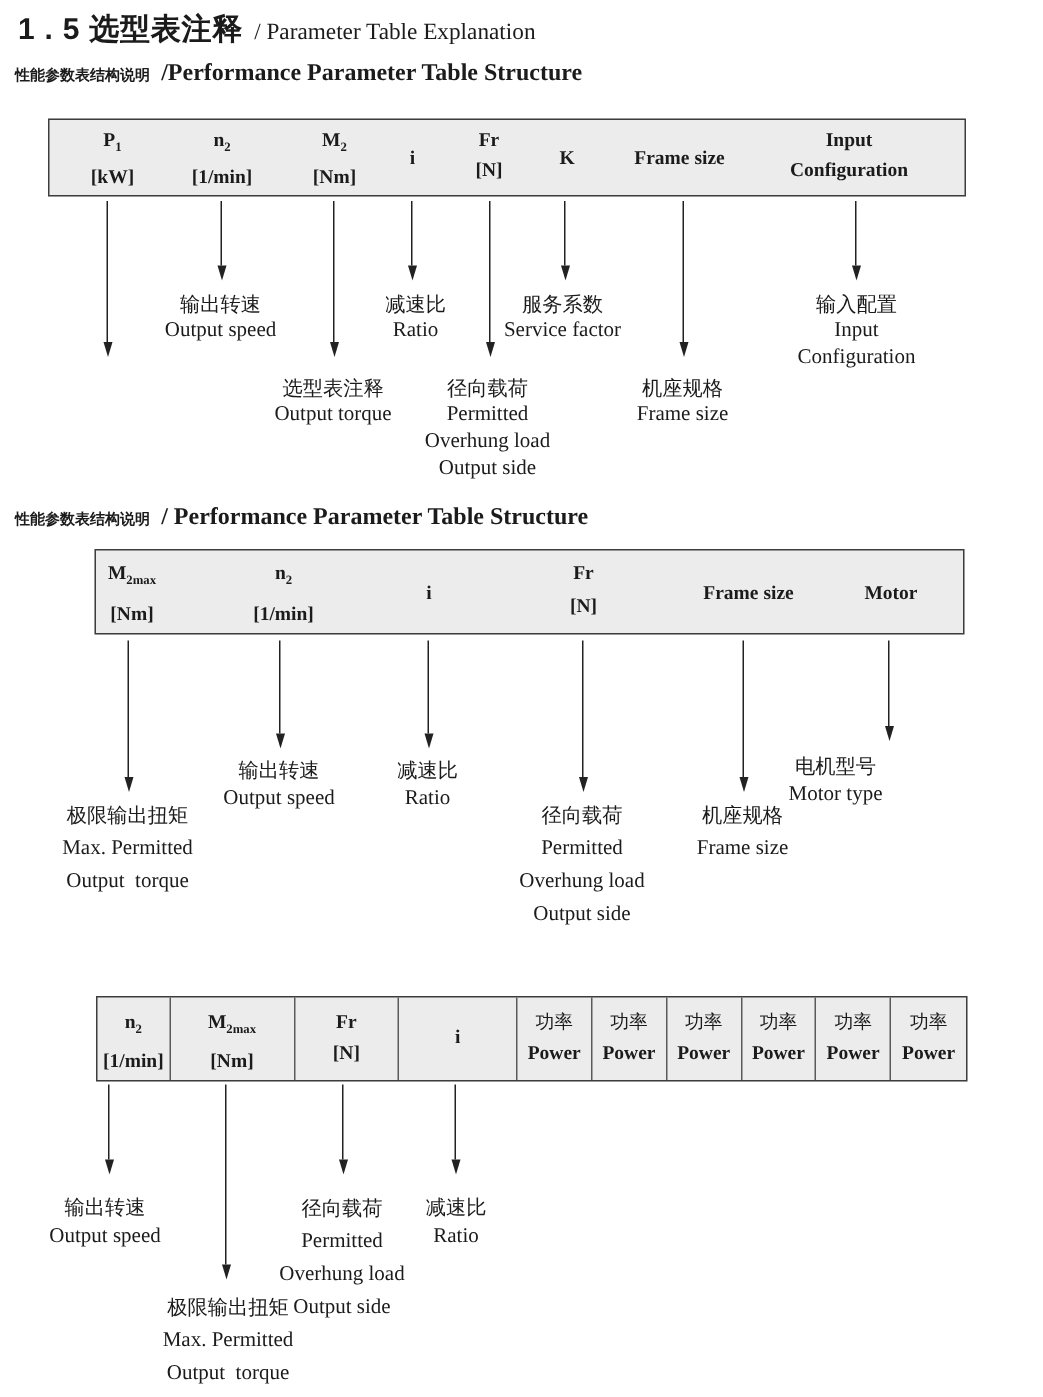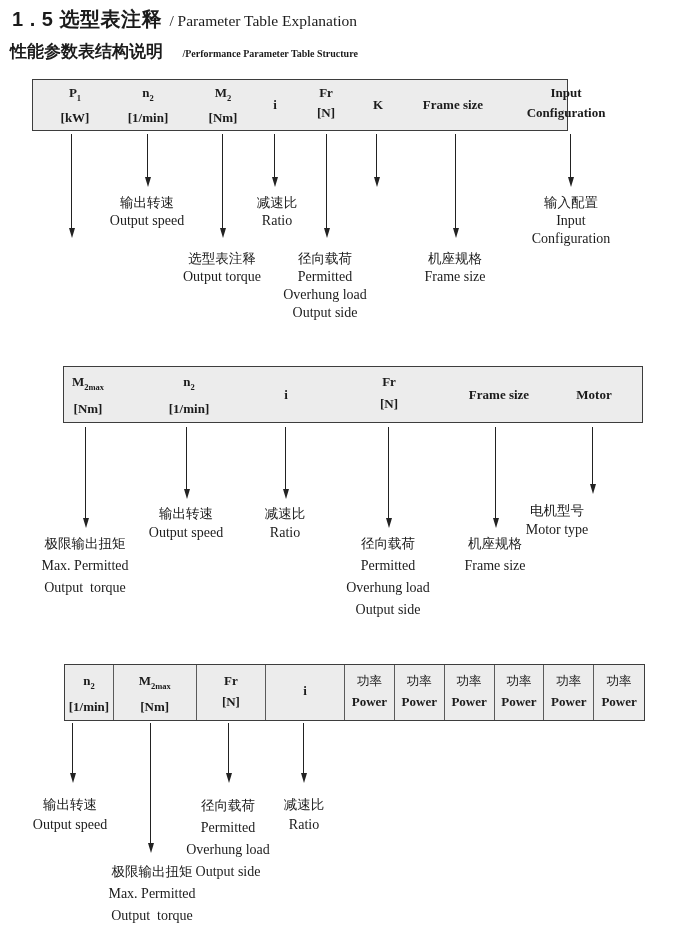--- a/index.html
+++ b/index.html
@@ -2,22 +2,22 @@
 <html><head>
 <meta charset="utf-8">
 <style>
   html,body{margin:0;padding:0;background:#fff;}
   .canvas{position:relative;width:695px;height:931px;background:#ffffff;overflow:hidden;
           font-family:"Liberation Sans",sans-serif;color:#1b1b1b;}
   .title{position:absolute;left:12px;top:6px;white-space:nowrap;}
   .t-zh{font-size:20px;font-weight:600;letter-spacing:.5px;}
   .t-en{font-family:"Liberation Serif",serif;font-size:15.5px;margin-left:3px;}
   .sec-h{position:absolute;left:10px;font-weight:bold;white-space:nowrap;}
-  .h-zh{font-size:17px;}
-  .h-en{font-family:"Liberation Serif",serif;font-size:10px;margin-left:15px;}
+  .h-zh{font-size:10px;}
+  .h-en{font-family:"Liberation Serif",serif;font-size:16px;margin-left:3px;}
   .tbl{position:absolute;background:#ececec;border:1.4px solid #3d3d3d;box-sizing:border-box;}
   .hcell{position:absolute;transform:translateX(-50%);text-align:center;white-space:nowrap;
          font-family:"Liberation Serif",serif;font-weight:bold;font-size:13px;}
   .hcell .l1{margin-top:5px;line-height:16px;}
   .hcell .l2{margin-top:4px;line-height:16px;}
   .tbl2 .hcell .l1{margin-top:7px;}
   .tbl2 .hcell .l2{margin-top:6px;}
   .hcell.one{top:50%;transform:translate(-50%,-50%);}
   .hcell.one .l1{margin-top:0;}
   sub{font-size:8.5px;}
@@ -45,21 +45,21 @@
   <div class="title">
     <span class="t-zh">1 . 5 选型表注释</span>
     <span class="t-en">/ Parameter Table Explanation</span>
   </div>
 
   <div class="sec-h" style="top:40px">
     <span class="h-zh">性能参数表结构说明</span>
     <span class="h-en">/Performance Parameter Table Structure</span>
   </div>
 
-  <div class="tbl" style="left:32px;top:79px;width:536px;height:52px">
+  <div class="tbl" style="left:32px;top:79px;width:612px;height:52px">
     <div class="hcell two" style="left:42px">
       <div class="l1"><span>P</span><sub>1</sub></div>
       <div class="l2">[kW]</div>
     </div>
     <div class="hcell two" style="left:115px">
       <div class="l1"><span>n</span><sub>2</sub></div>
       <div class="l2">[1/min]</div>
     </div>
     <div class="hcell two" style="left:190px">
       <div class="l1"><span>M</span><sub>2</sub></div>
@@ -94,40 +94,48 @@
   <div class="arrow" style="left:570px;top:134px;height:43px"></div>
 
   <div class="lbl lh18" style="left:147px;top:194px">
     <div class="zh">输出转速</div>
     <div class="en">Output speed</div>
   </div>
   <div class="lbl lh18" style="left:277px;top:194px">
     <div class="zh">减速比</div>
     <div class="en">Ratio</div>
   </div>
+  <div class="lbl lh18" style="left:375px;top:194px">
+    <div class="zh">服务系数</div>
+    <div class="en">Service factor</div>
+  </div>
   <div class="lbl lh18" style="left:571px;top:194px">
     <div class="zh">输入配置</div>
     <div class="en">Input</div>
     <div class="en">Configuration</div>
   </div>
   <div class="lbl lh18" style="left:222px;top:250px">
     <div class="zh">选型表注释</div>
     <div class="en">Output torque</div>
   </div>
   <div class="lbl lh18" style="left:325px;top:250px">
     <div class="zh">径向载荷</div>
     <div class="en">Permitted</div>
     <div class="en">Overhung load</div>
     <div class="en">Output side</div>
   </div>
   <div class="lbl lh18" style="left:455px;top:250px">
     <div class="zh">机座规格</div>
     <div class="en">Frame size</div>
   </div>
 
+  <div class="sec-h" style="top:336px">
+    <span class="h-zh">性能参数表结构说明</span>
+    <span class="h-en">/ Performance Parameter Table Structure</span>
+  </div>
 
   <div class="tbl tbl2" style="left:63px;top:366px;width:580px;height:57px">
     <div class="hcell two" style="left:24px">
       <div class="l1"><span>M</span><sub>2max</sub></div>
       <div class="l2">[Nm]</div>
     </div>
     <div class="hcell two" style="left:125px">
       <div class="l1"><span>n</span><sub>2</sub></div>
       <div class="l2">[1/min]</div>
     </div>

